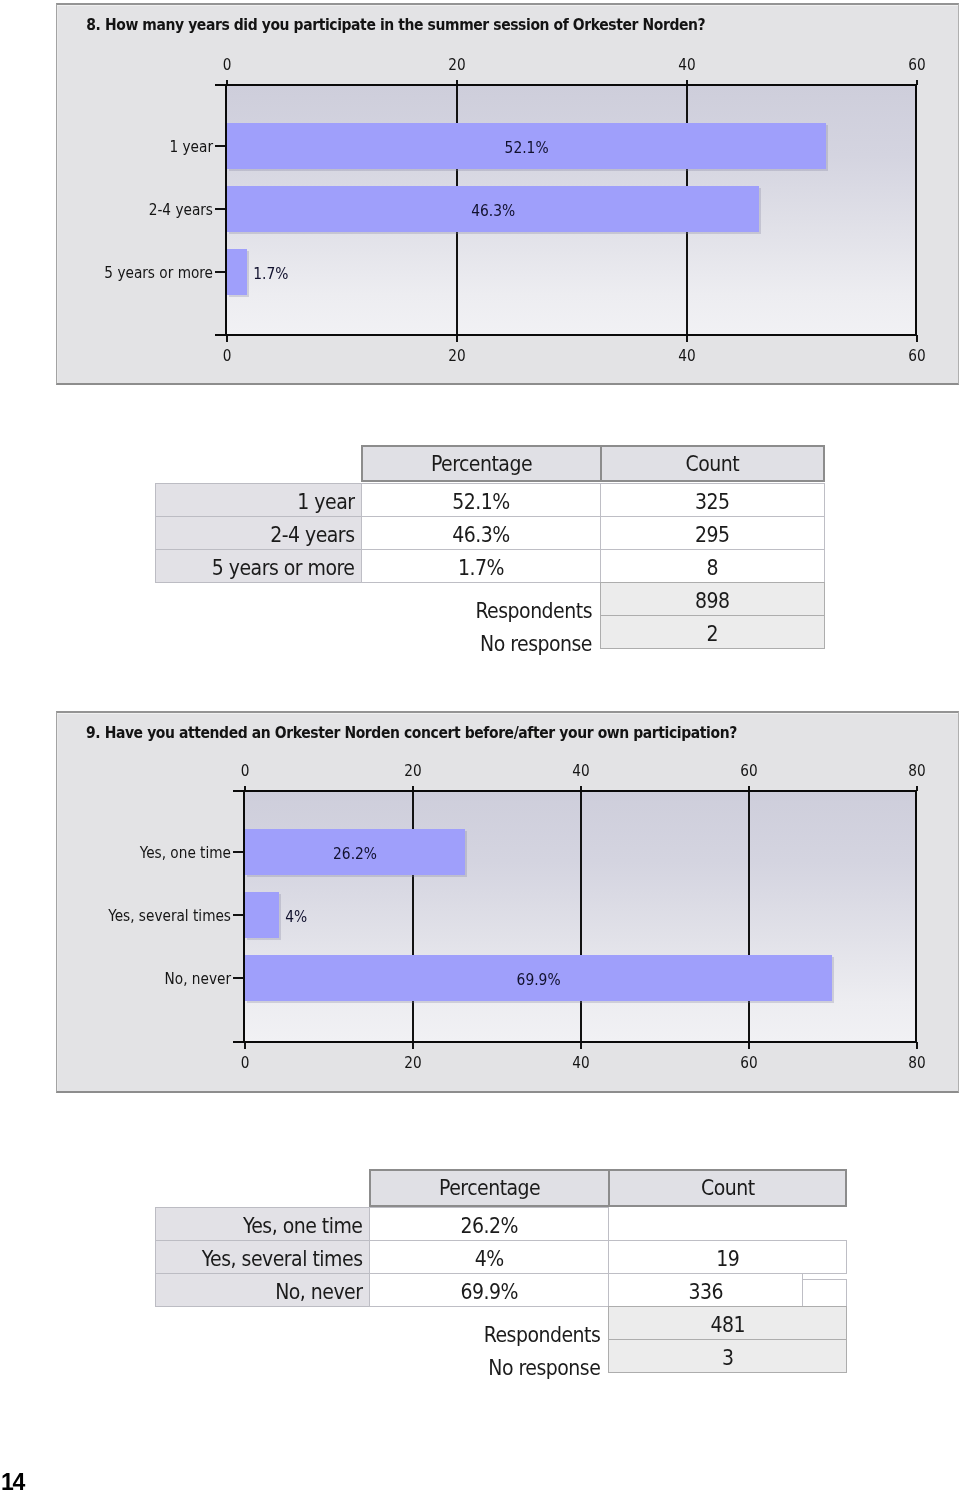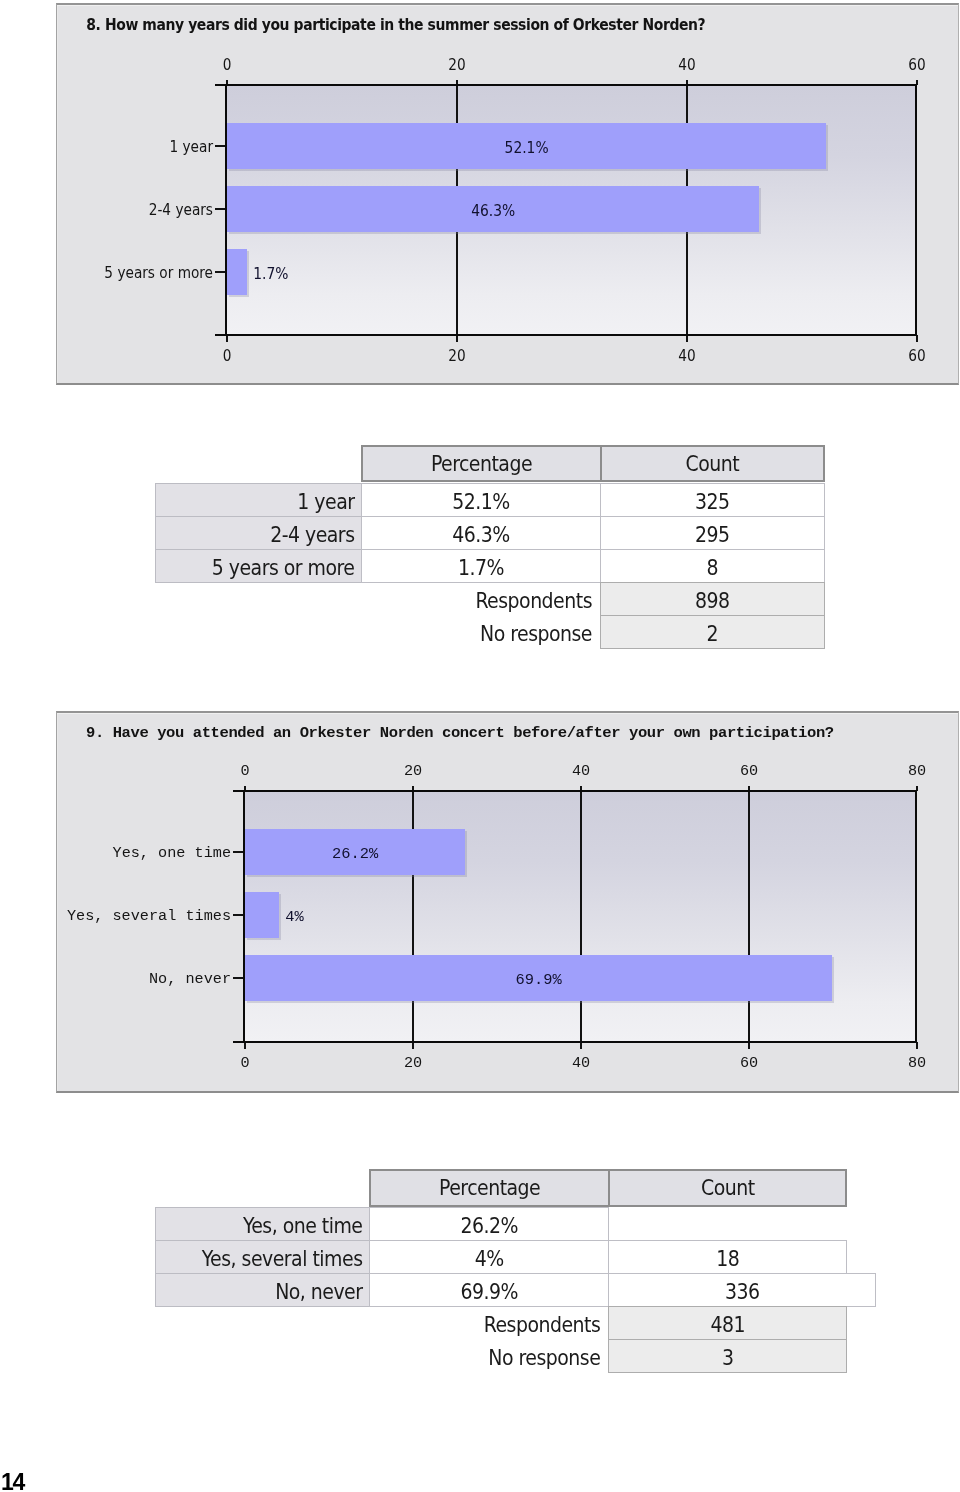--- a/index.html
+++ b/index.html
@@ -28,21 +28,21 @@
   .axis-num{position:absolute;font-stretch:condensed;font-size:15.2px;line-height:15.2px;
     color:#151515;white-space:nowrap;text-align:center;}
 
   
   .dtable{position:absolute;}
   .cell{position:absolute;box-sizing:border-box;font-stretch:condensed;font-size:21px;
     letter-spacing:-0.5px;line-height:21px;color:#1b1b1b;display:flex;align-items:flex-start;padding-top:8px;}
   .rowlabel{background:#e2e1e6;border:1px solid #bcbcc3;justify-content:flex-end;padding-right:6.5px;}
   .headcell{background:#e0e0e5;border:2px solid #8c8c8c;justify-content:center;padding-top:7px;}
   .datacell{background:#ffffff;border:1px solid #bebec5;justify-content:center;}
-  .sumlabel{justify-content:flex-end;padding-right:8px;padding-top:9px;}
+  .sumlabel{justify-content:flex-end;padding-right:8px;padding-top:19px;}
   .sumvalue{background:#ececec;border:1px solid #adadad;justify-content:center;}
 
   .page-number{position:absolute;font-family:"Liberation Sans",sans-serif;font-weight:700;
     font-size:23px;letter-spacing:-1.2px;line-height:23px;color:#000;}
 </style>
 </head>
 <body>
 
 <div class="page">
 <div class="chart-panel" style="left:56px;top:3px;width:903px;height:382px;">
@@ -76,21 +76,21 @@
   <div class="cat-label" style="left:-44.0px;top:134.5px;width:200px;">1 year</div>
   <div class="bar" style="left:170.0px;top:181.0px;width:532.4px;height:46px;"></div>
   <div class="bar-label" style="left:170.0px;top:199.2px;width:532.4px;">46.3%</div>
   <div class="ytick" style="left:158.0px;top:203.0px;width:10px;"></div>
   <div class="cat-label" style="left:-44.0px;top:197.5px;width:200px;">2-4 years</div>
   <div class="bar" style="left:170.0px;top:244.0px;width:19.6px;height:46px;"></div>
   <div class="bar-label" style="left:196.2px;top:262.2px;text-align:left;">1.7%</div>
   <div class="ytick" style="left:158.0px;top:266.0px;width:10px;"></div>
   <div class="cat-label" style="left:-44.0px;top:260.5px;width:200px;">5 years or more</div>
 </div>
-<div class="chart-panel" style="left:56px;top:710.5px;width:903px;height:382px;font-family:Liberation Mono, monospace;">
+<div class="chart-panel" style="left:56px;top:710.5px;width:903px;height:382px;">
   <div class="chart-title" style="left:29.0px;top:13.5px;">9. Have you attended an Orkester Norden concert before/after your own participation?</div>
   <div class="plot" style="left:188.0px;top:78.5px;width:672px;height:251px;"></div>
   <div class="xtick" style="left:187.0px;top:73.0px;height:5px;"></div>
   <div class="xtick" style="left:187.0px;top:329.5px;height:7px;"></div>
   <div class="axis-num" style="left:158.0px;top:51.5px;width:60px;">0</div>
   <div class="axis-num" style="left:158.0px;top:343.5px;width:60px;">0</div>
   <div class="gridline" style="left:355.0px;top:78.5px;height:251px;"></div>
   <div class="xtick" style="left:355.0px;top:73.0px;height:5px;"></div>
   <div class="xtick" style="left:355.0px;top:329.5px;height:7px;"></div>
   <div class="axis-num" style="left:326.0px;top:51.5px;width:60px;">20</div>
@@ -144,23 +144,23 @@
   <div class="cell sumvalue" style="left:600.0px;top:615.3px;width:224.5px;height:34.2px;">2</div>
 </div>
 <div class="dtable">
   <div class="cell headcell" style="left:369.0px;top:1169.1px;width:241.3px;height:38.0px;">Percentage</div>
   <div class="cell headcell" style="left:608.3px;top:1169.1px;width:238.9px;height:38.0px;">Count</div>
   <div class="cell rowlabel" style="left:155.4px;top:1206.6px;width:214.6px;height:34.1px;">Yes, one time</div>
   <div class="cell datacell" style="left:369.0px;top:1206.6px;width:240.3px;height:34.1px;">26.2%</div>
   <div class="cell datacell" style="left:608.3px;top:1279px;width:238.9px;height:34.1px;">126</div>
   <div class="cell rowlabel" style="left:155.4px;top:1239.8px;width:214.6px;height:34.1px;">Yes, several times</div>
   <div class="cell datacell" style="left:369.0px;top:1239.8px;width:240.3px;height:34.1px;">4%</div>
-  <div class="cell datacell" style="left:608.3px;top:1239.8px;width:238.9px;height:34.1px;">18</div>
+  <div class="cell datacell" style="left:608.3px;top:1239.8px;width:238.9px;height:34.1px;">19</div>
   <div class="cell rowlabel" style="left:155.4px;top:1272.9px;width:214.6px;height:34.1px;">No, never</div>
   <div class="cell datacell" style="left:369.0px;top:1272.9px;width:240.3px;height:34.1px;">69.9%</div>
-  <div class="cell datacell" style="left:608.3px;top:1272.9px;width:268px;height:34.1px;">336</div>
+  <div class="cell datacell" style="left:608.3px;top:1272.9px;width:195px;height:34.1px;">336</div>
   <div class="cell sumlabel" style="left:155.4px;top:1306.0px;width:452.9px;height:33.1px;">Respondents</div>
   <div class="cell sumvalue" style="left:608.3px;top:1306.0px;width:238.9px;height:34.1px;">481</div>
   <div class="cell sumlabel" style="left:155.4px;top:1339.2px;width:452.9px;height:33.1px;">No response</div>
   <div class="cell sumvalue" style="left:608.3px;top:1339.2px;width:238.9px;height:34.1px;">3</div>
 </div>
 <div class="page-number" style="left:1px;top:1471px;">14</div>
 </div>
 
 </body></html>

